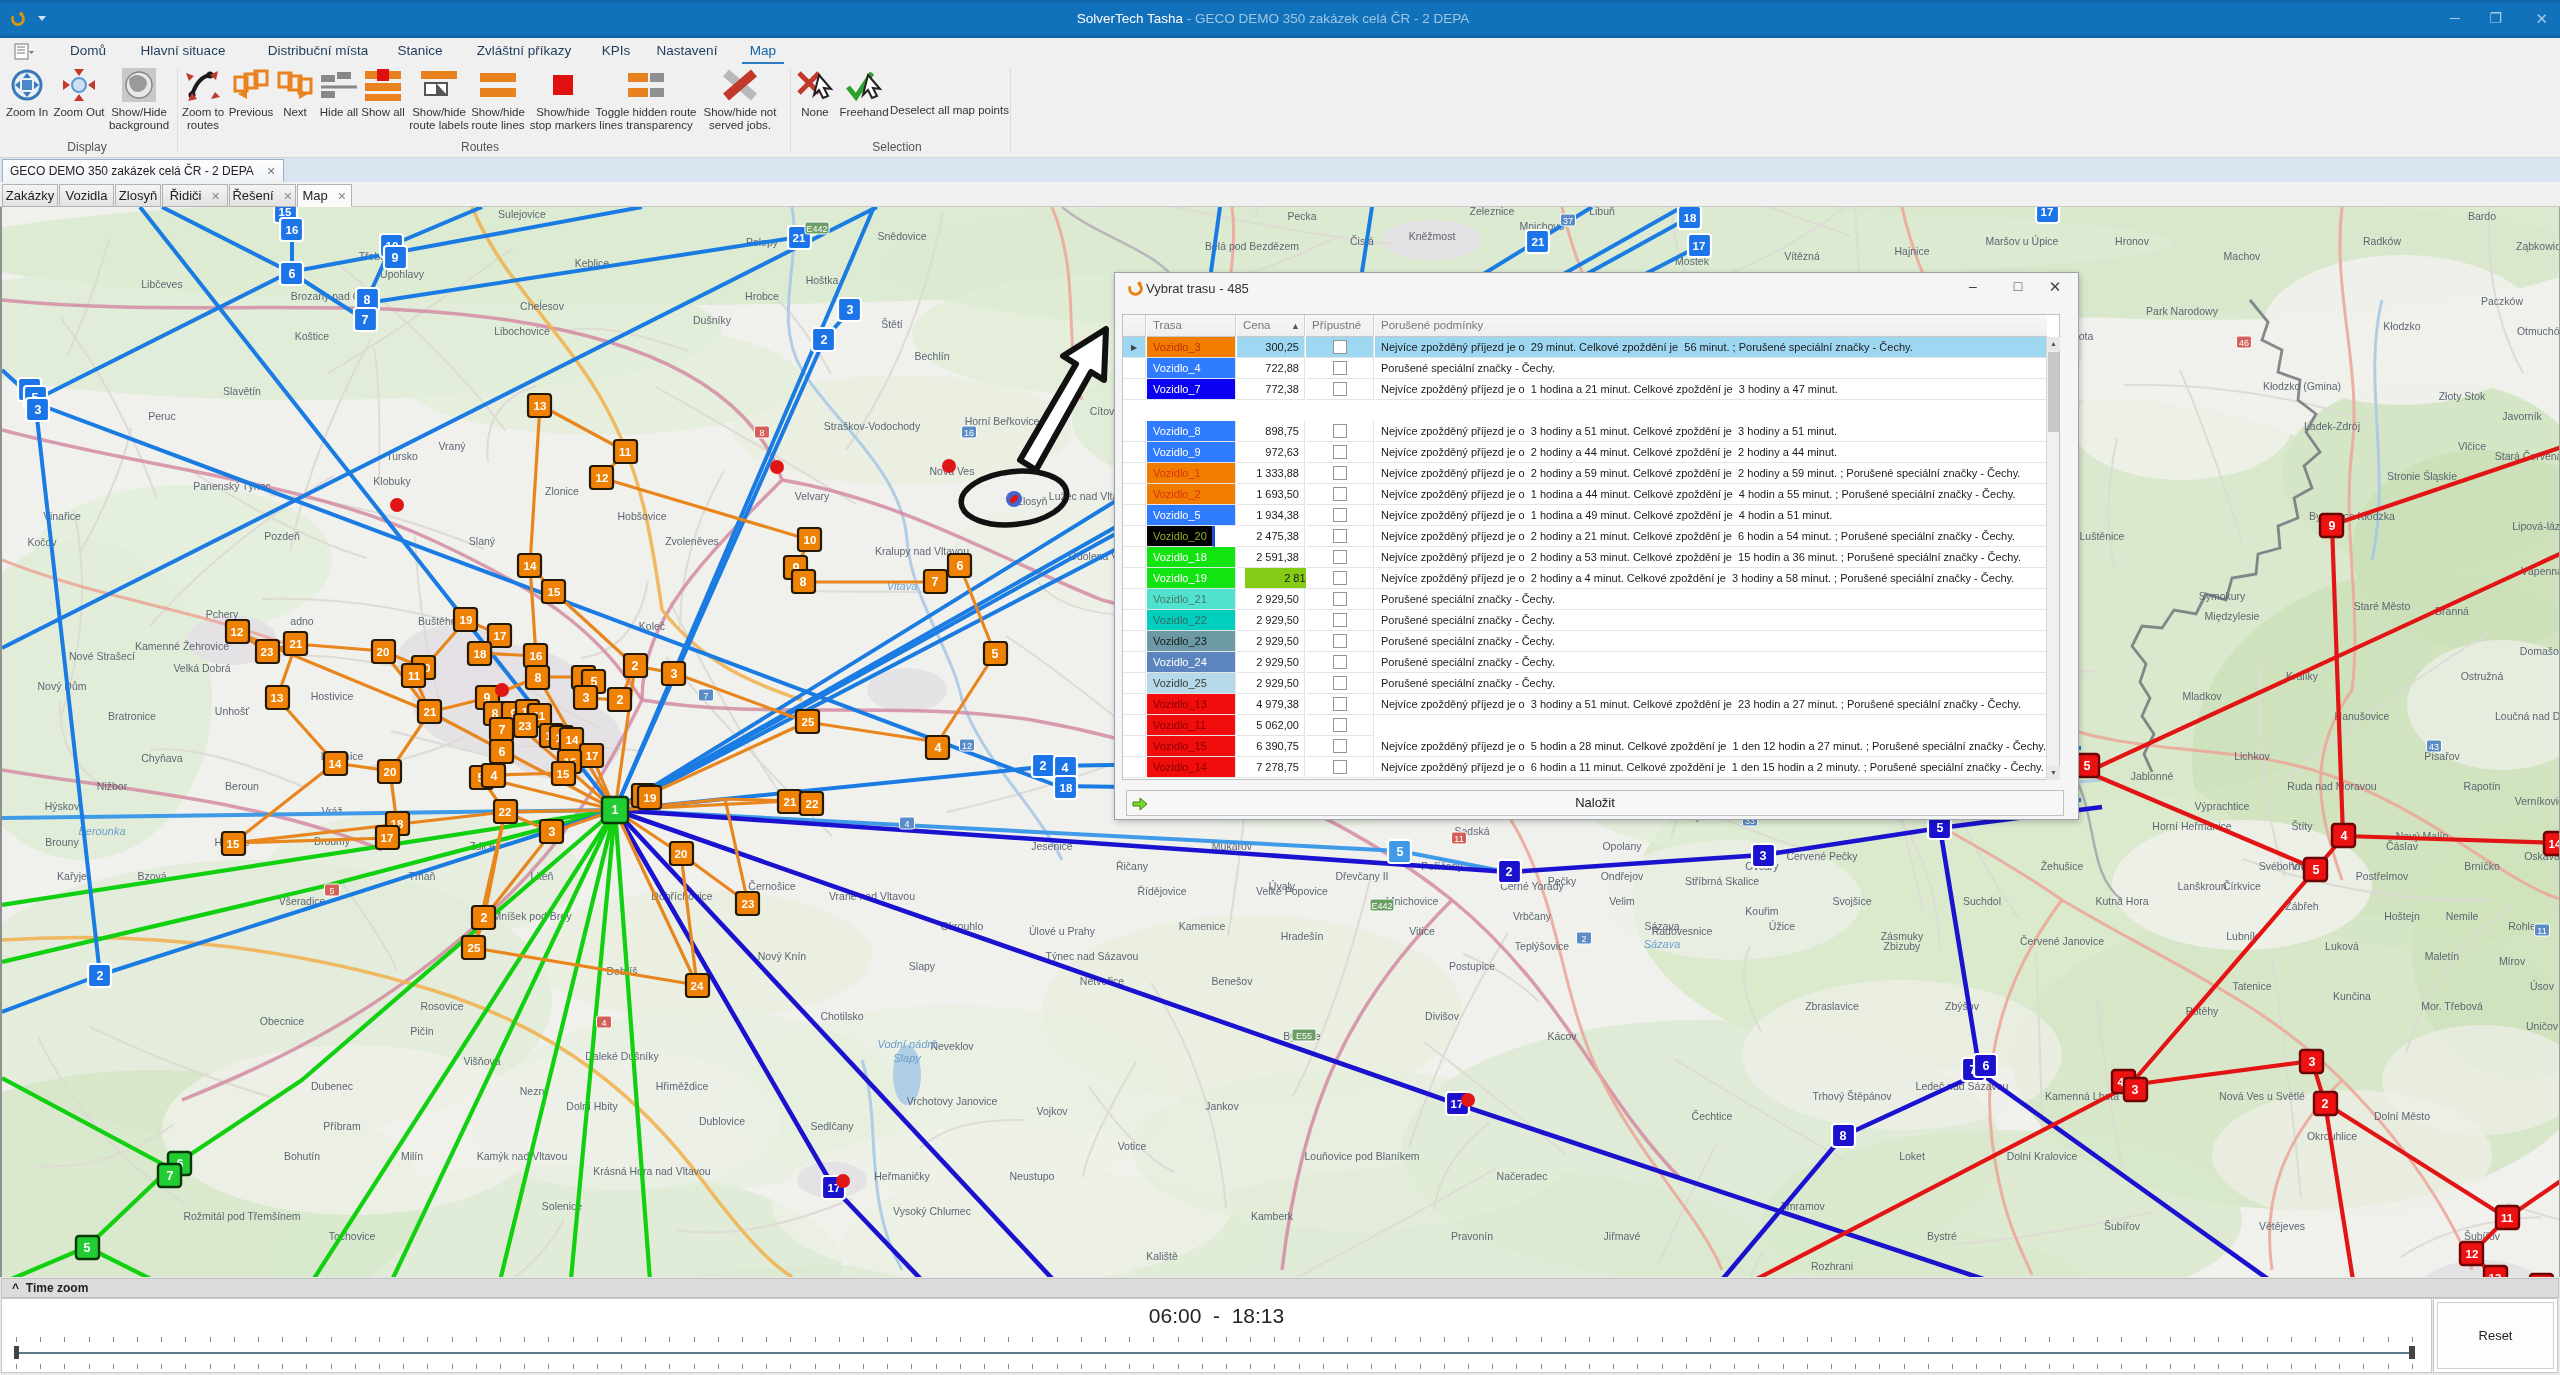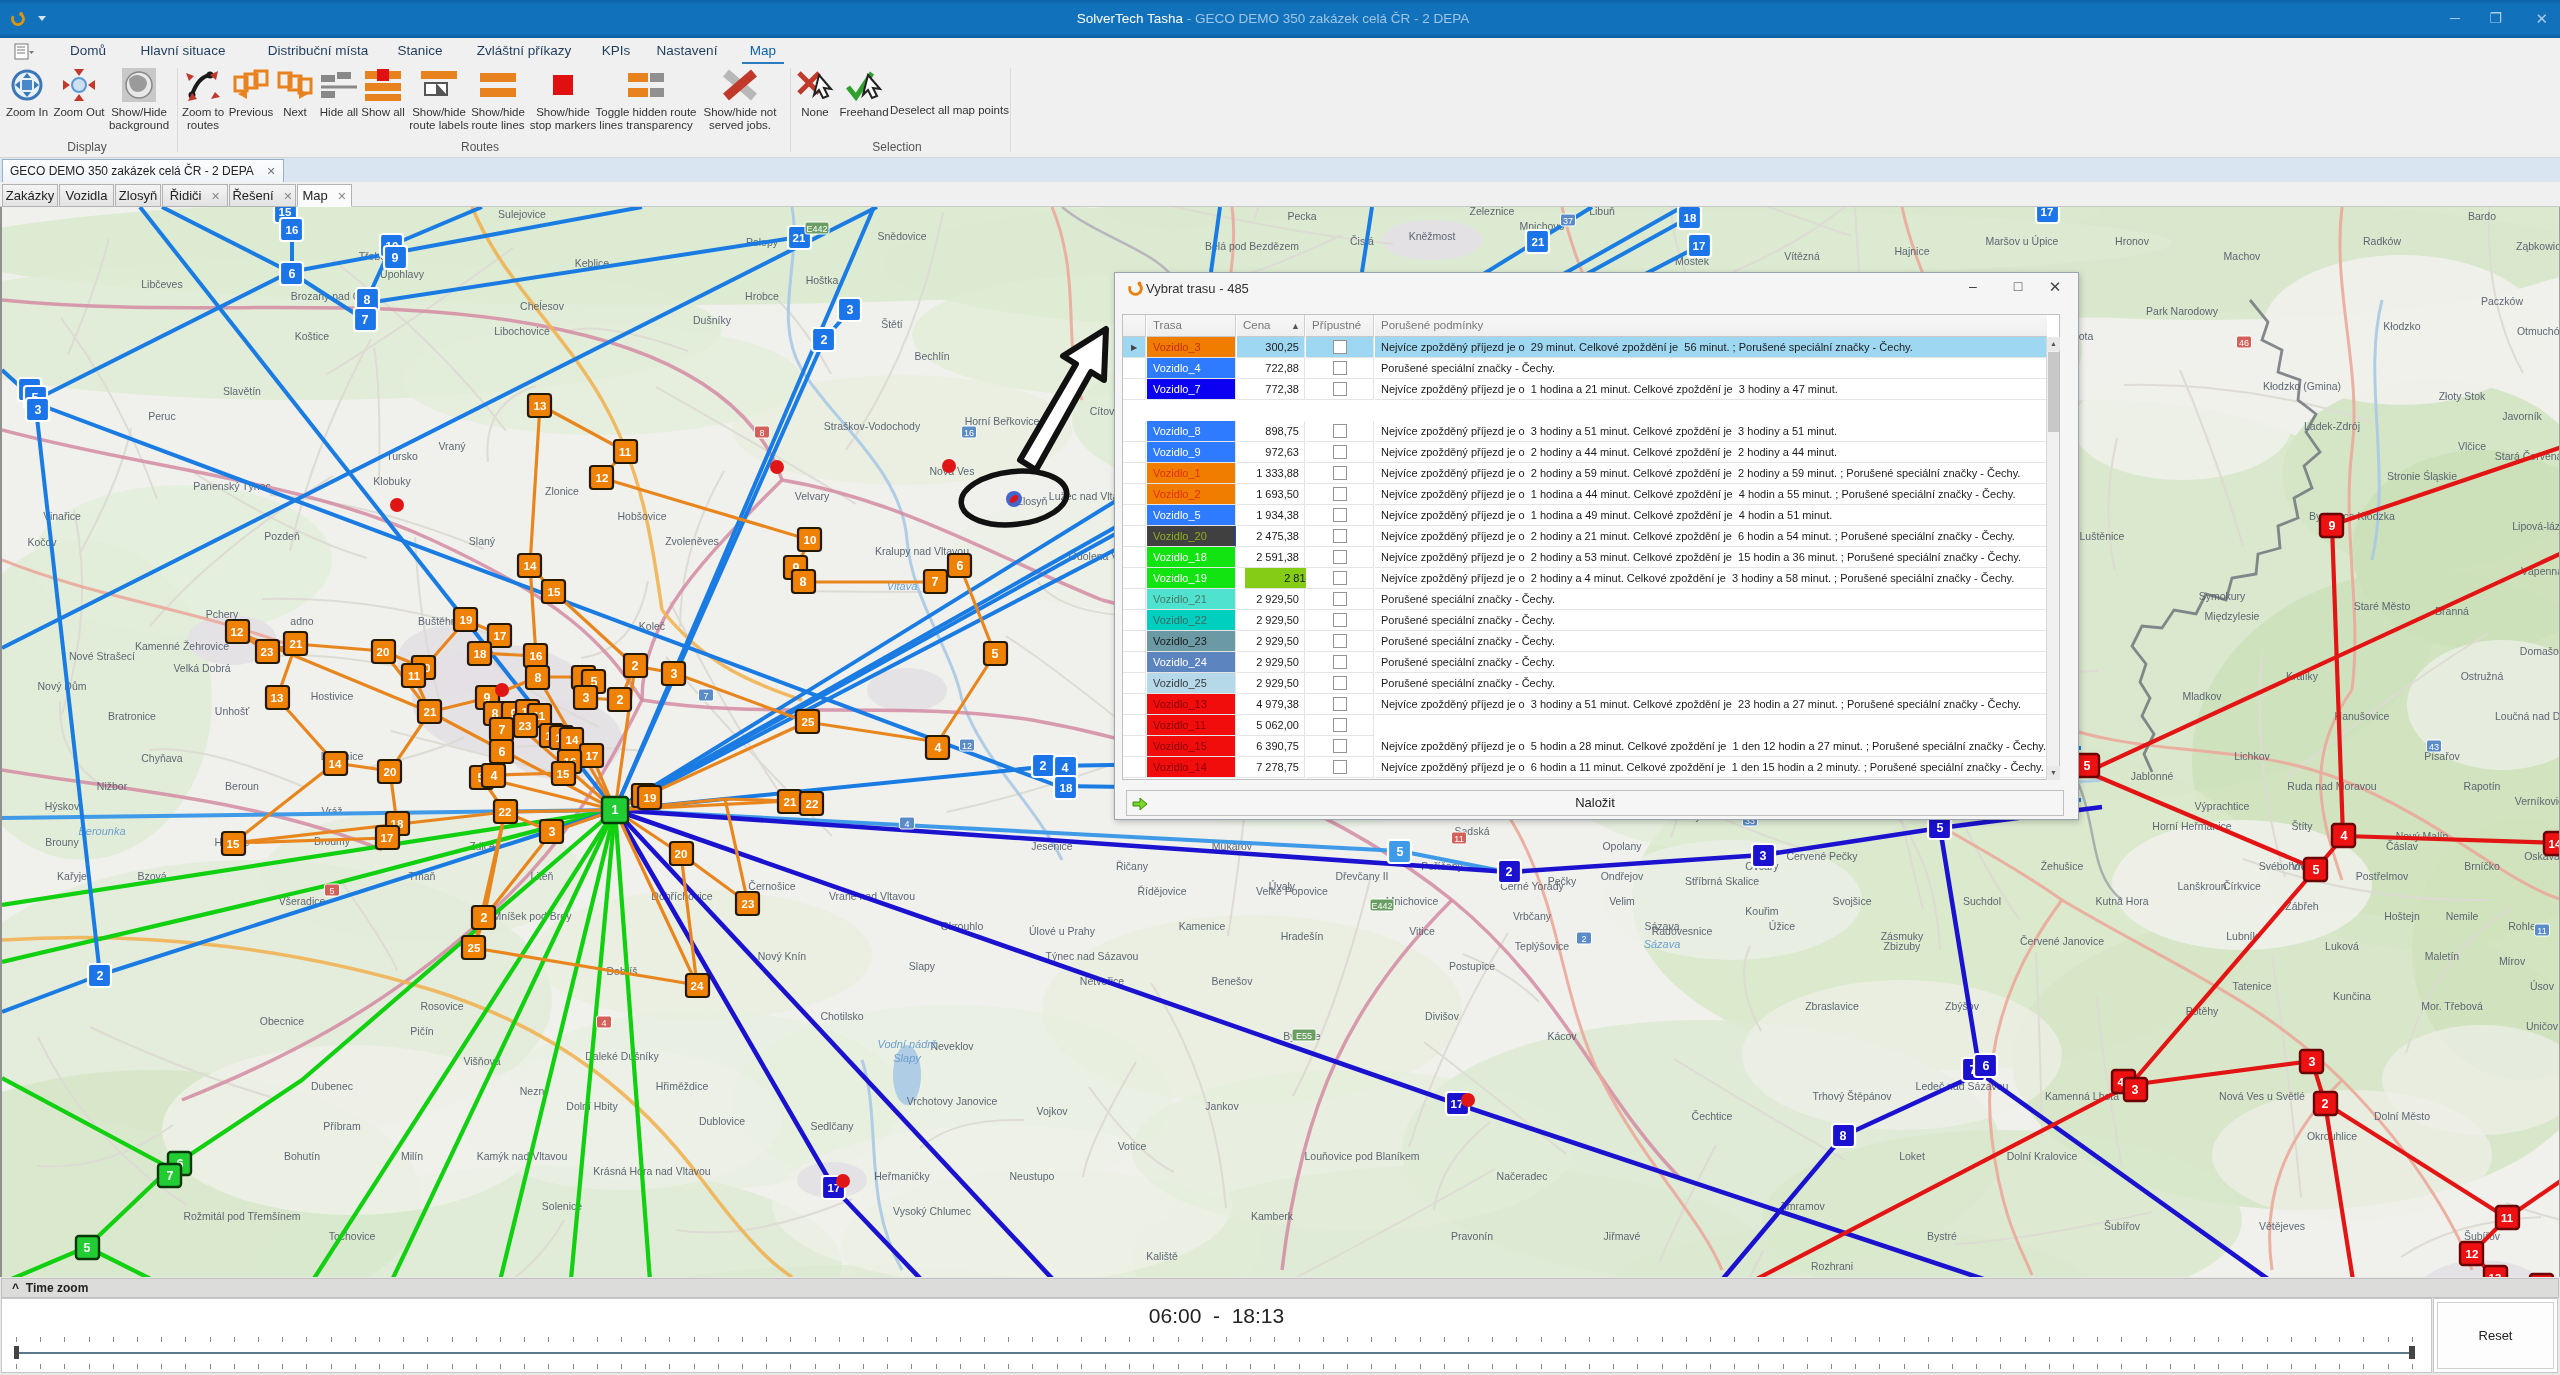--- a/index.html
+++ b/index.html
@@ -1323,21 +1323,21 @@
           <div class="dcell" style="left:0;width:23px;background:#ffffff;border-right:1px solid #e4e4e4;text-align:center;font-size:8px;color:#444;line-height:21px"></div>
           <div class="dcell chip" style="left:24px;width:89px;background:#2e7bff;color:#ffffff;border-right:1px solid #e4e4e4">Vozidlo_5</div>
           <div class="dcell cena" style="left:114px;width:68px;background:#ffffff;border-right:1px solid #e4e4e4">1 934,38</div>
           <div class="dcell" style="left:183px;width:68px;background:#ffffff;border-right:1px solid #e4e4e4">
             <span class="chk" style="left:27px"></span>
           </div>
           <div class="dcell" style="left:252px;width:672px;background:#ffffff;padding-left:6px">Nejvíce zpožděný příjezd je o&nbsp; 1 hodina a 49 minut. Celkové zpoždění je&nbsp; 4 hodin a 51 minut.</div>
         </div>
         <div class="drow" style="left:0;top:211px;width:936px">
           <div class="dcell" style="left:0;width:23px;background:#ffffff;border-right:1px solid #e4e4e4;text-align:center;font-size:8px;color:#444;line-height:21px"></div>
-          <div class="dcell chip" style="left:24px;width:89px;background:#404040;color:#8fae20;border-right:1px solid #1d4ed8">Vozidlo_20</div>
+          <div class="dcell chip" style="left:24px;width:68px;background:#000000;color:#8fae20;border-right:3px solid #1d4ed8">Vozidlo_20</div>
           <div class="dcell cena" style="left:114px;width:68px;background:#ffffff;border-right:1px solid #e4e4e4">2 475,38</div>
           <div class="dcell" style="left:183px;width:68px;background:#ffffff;border-right:1px solid #e4e4e4">
             <span class="chk" style="left:27px"></span>
           </div>
           <div class="dcell" style="left:252px;width:672px;background:#ffffff;padding-left:6px">Nejvíce zpožděný příjezd je o&nbsp; 2 hodiny a 21 minut. Celkové zpoždění je&nbsp; 6 hodin a 54 minut. ; Porušené speciální značky - Čechy.</div>
         </div>
         <div class="drow" style="left:0;top:232px;width:936px">
           <div class="dcell" style="left:0;width:23px;background:#ffffff;border-right:1px solid #e4e4e4;text-align:center;font-size:8px;color:#444;line-height:21px"></div>
           <div class="dcell chip" style="left:24px;width:89px;background:#12e412;color:#ffffff;border-right:1px solid #e4e4e4">Vozidlo_18</div>
           <div class="dcell cena" style="left:114px;width:68px;background:#ffffff;border-right:1px solid #e4e4e4">2 591,38</div>

